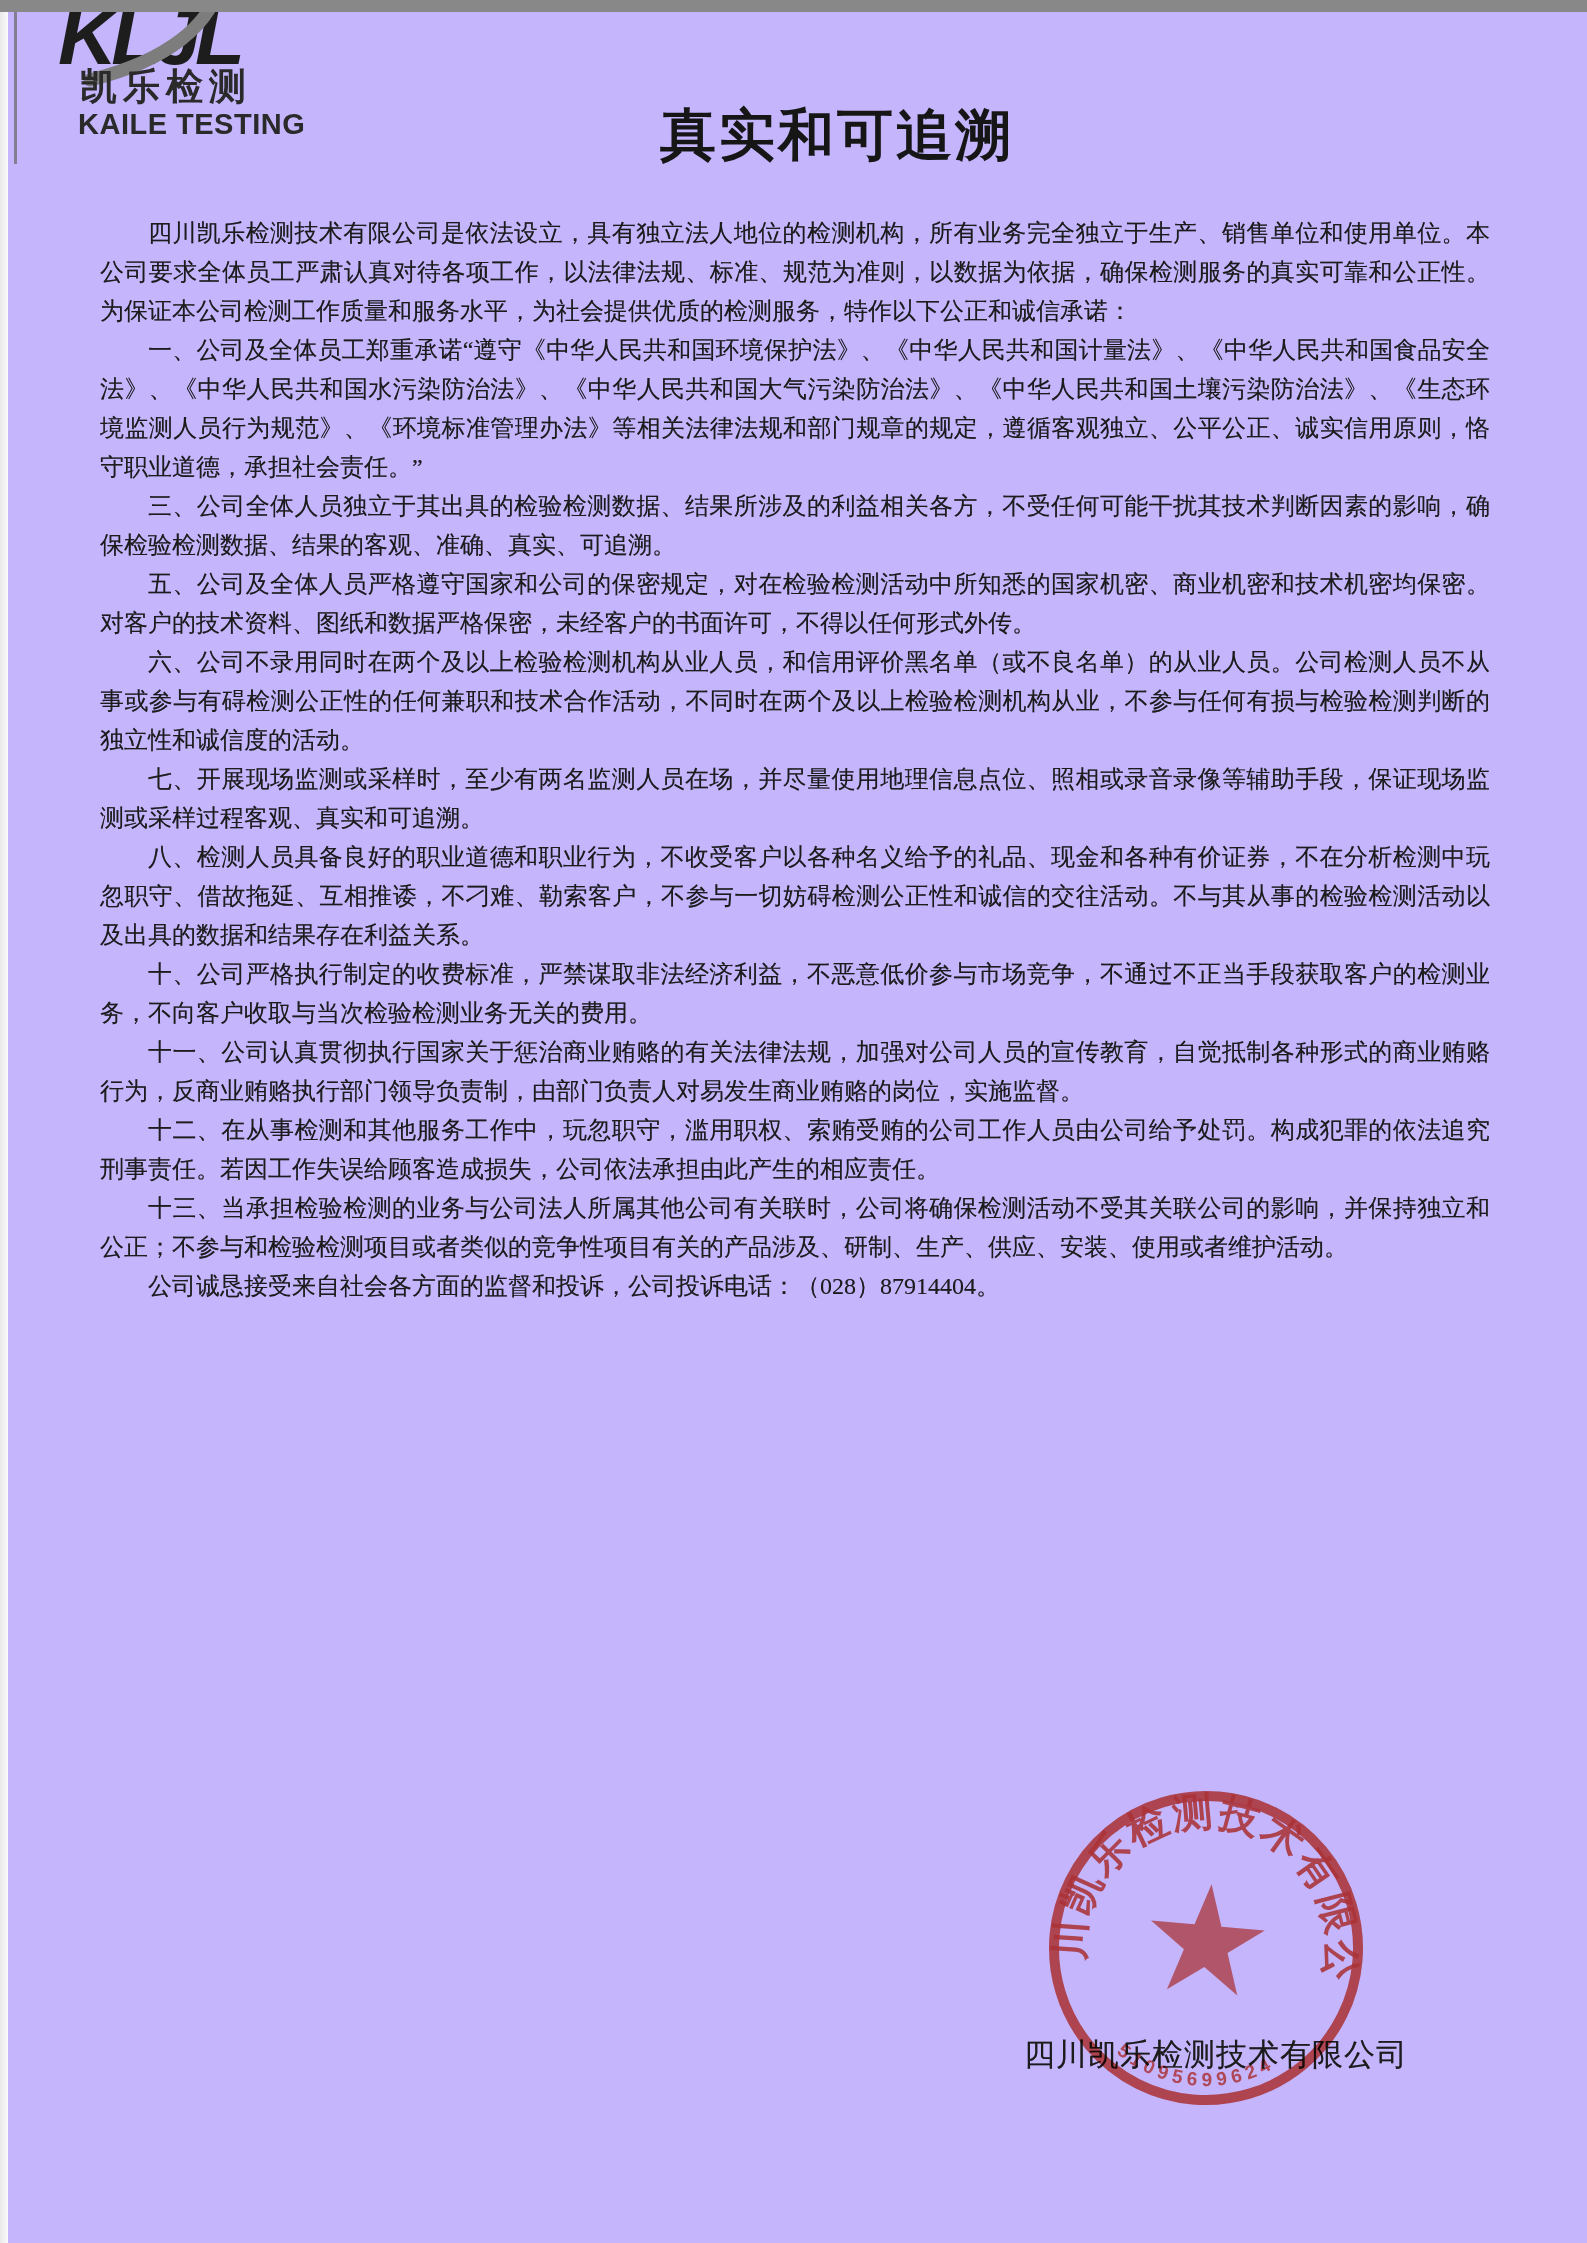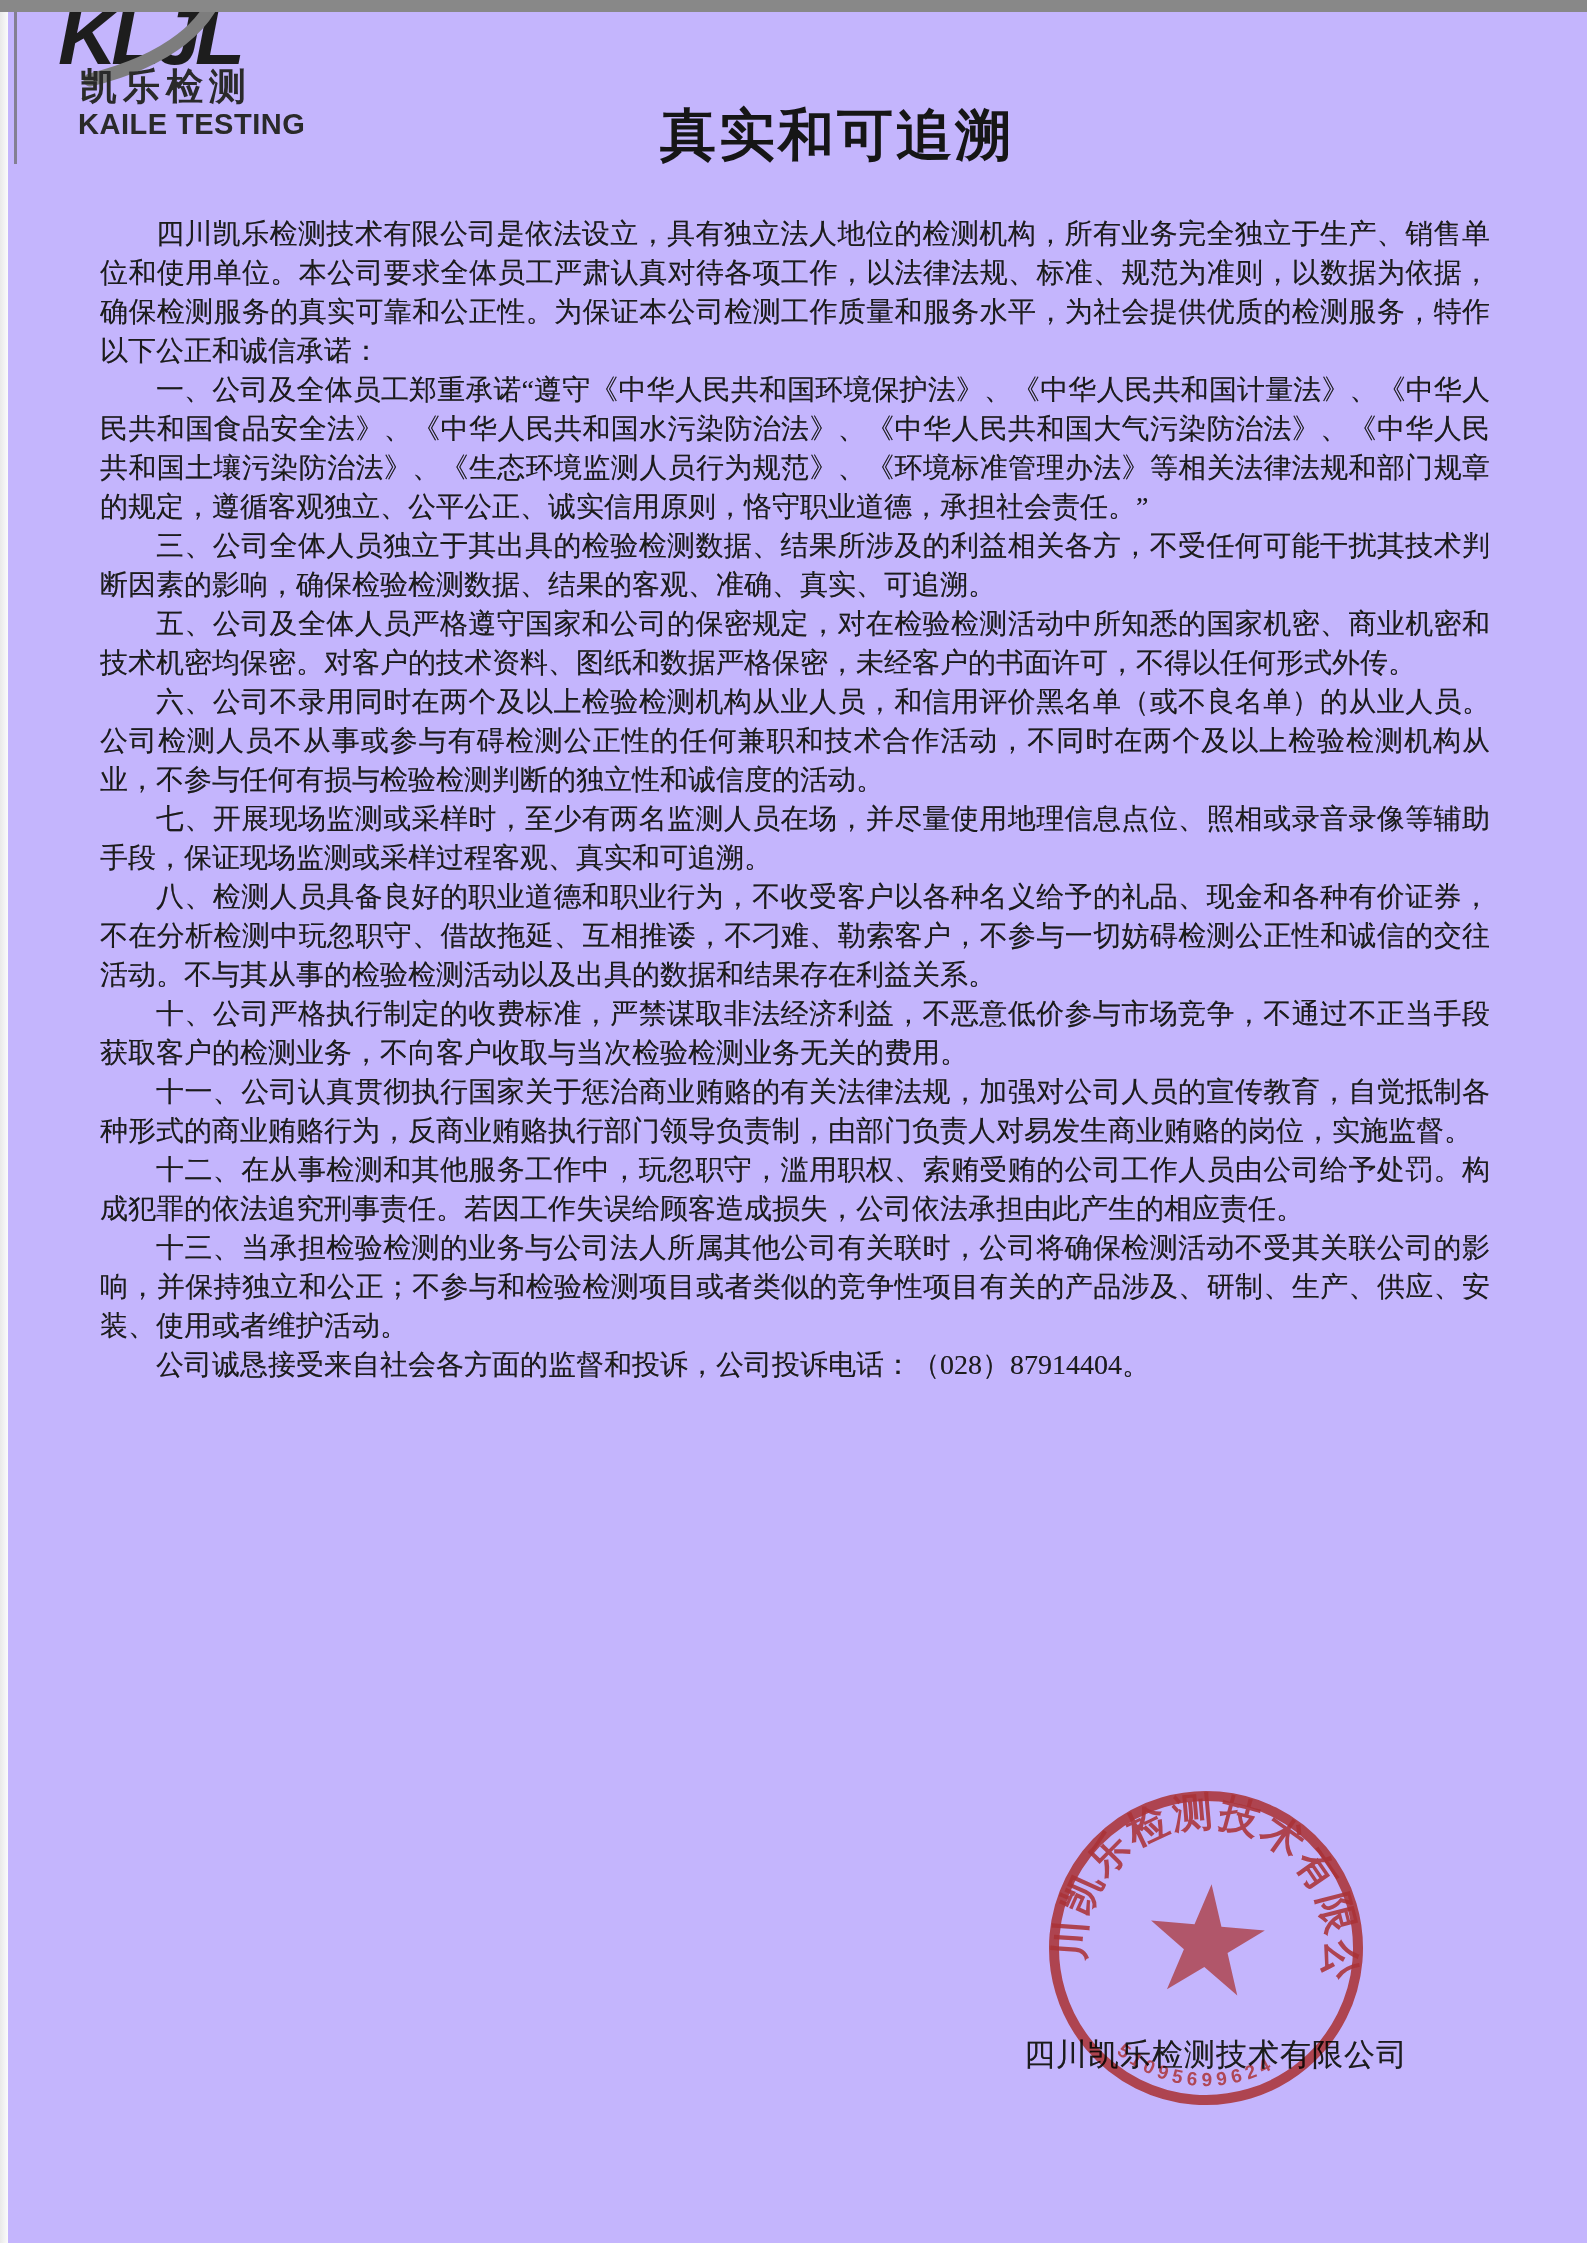--- a/index.html
+++ b/index.html
@@ -34,21 +34,21 @@
     color:#2a2a2a;white-space:nowrap;
     font-family:"Liberation Sans","DejaVu Sans",sans-serif;
   }
   .doc-title{
     position:absolute;left:660px;top:86px;
     font-size:56px;font-weight:bold;letter-spacing:3px;
     color:#161616;white-space:nowrap;
   }
   .doc-body{
     position:absolute;left:100px;top:202px;width:1390px;
-    font-size:28px;line-height:39px;
+    font-size:24px;line-height:39px;
     text-align:justify;
     color:#1c1c1c;
     text-shadow:0 0 .5px rgba(20,20,20,.45);
   }
   .doc-body p{margin:0;text-indent:2em;}
   .signature{
     position:absolute;left:1024px;top:2022px;
     font-size:31px;letter-spacing:1px;color:#1c1c1c;
     white-space:nowrap;
     text-shadow:0 0 .5px rgba(20,20,20,.45);

